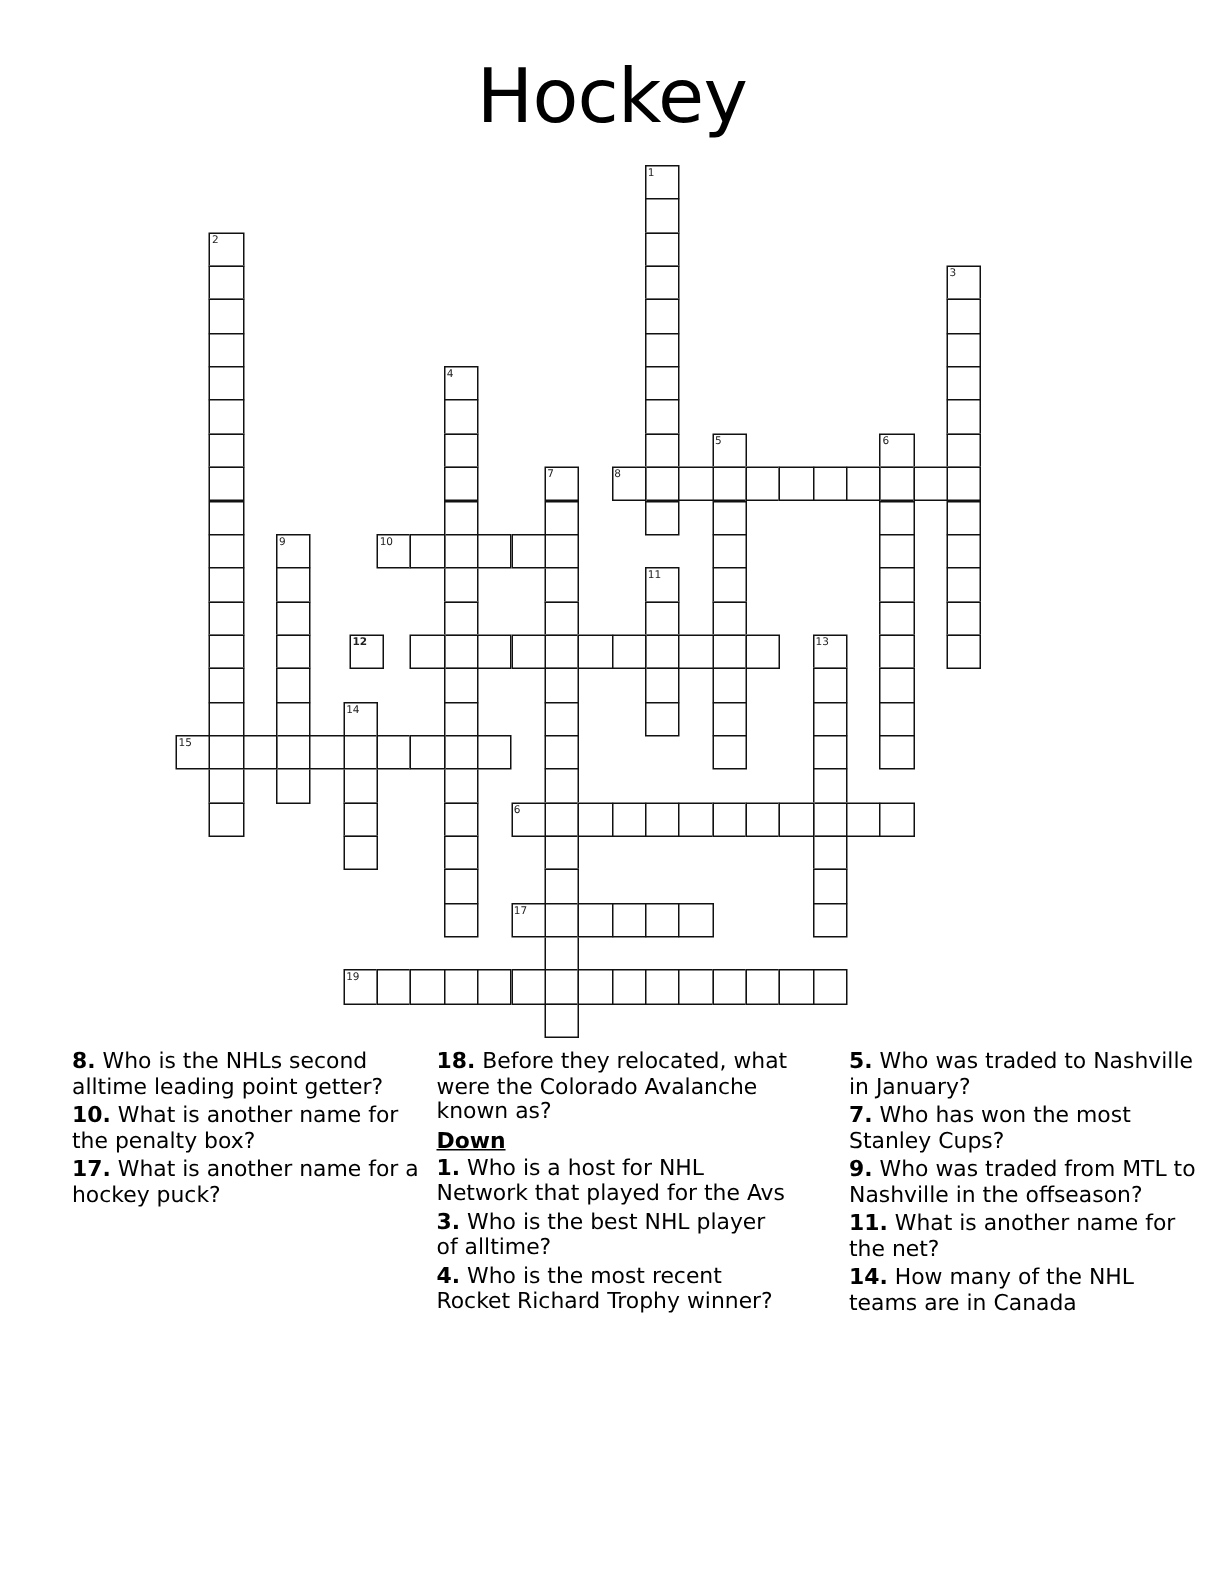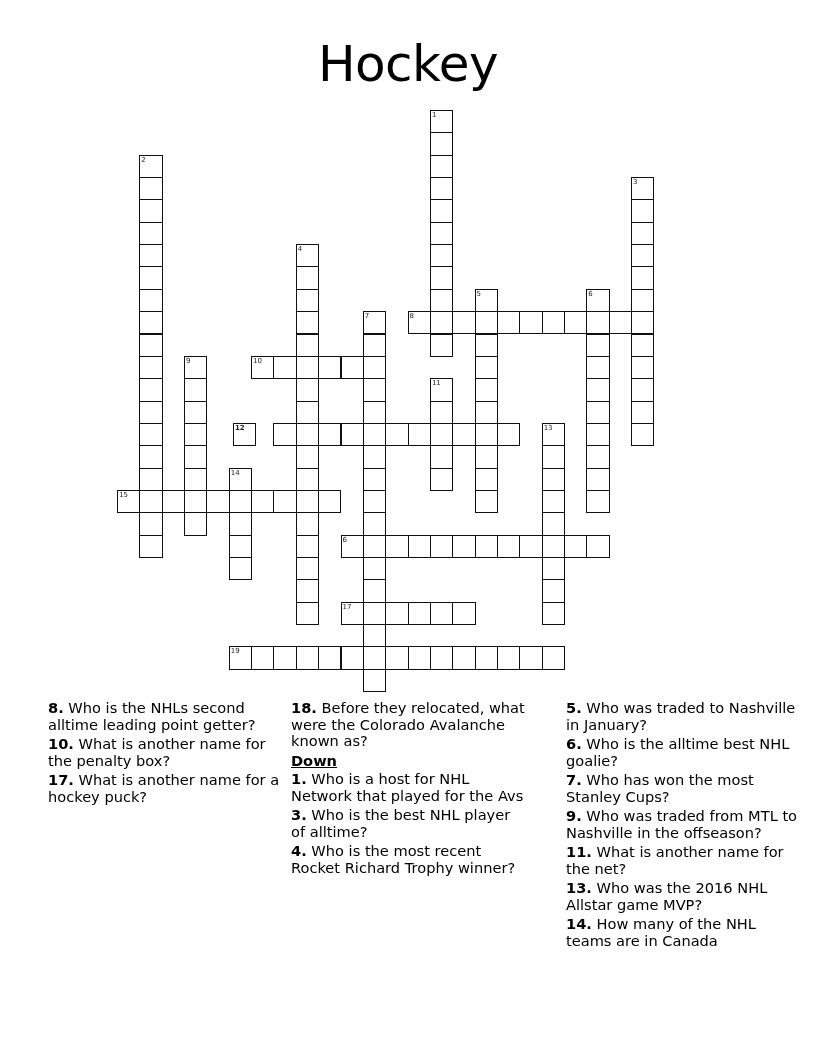--- a/index.html
+++ b/index.html
@@ -245,20 +245,18 @@
   </div>
   <div class="col c2">
     <div class="clue"><span class="n">18.</span> <span>Before they relocated, what were the Colorado Avalanche known as?</span></div>
     <div class="heading">Down</div>
     <div class="clue"><span class="n">1.</span> <span>Who is a host for NHL Network that played for the Avs</span></div>
     <div class="clue"><span class="n">3.</span> <span>Who is the best NHL player of alltime?</span></div>
     <div class="clue"><span class="n">4.</span> <span>Who is the most recent Rocket Richard Trophy winner?</span></div>
   </div>
   <div class="col c3">
     <div class="clue"><span class="n">5.</span> <span>Who was traded to Nashville in January?</span></div>
-    <div class="clue"><span class="n">6.</span> <span>Who is the alltime best NHL goalie?</span></div>
     <div class="clue"><span class="n">7.</span> <span>Who has won the most Stanley Cups?</span></div>
     <div class="clue"><span class="n">9.</span> <span>Who was traded from MTL to Nashville in the offseason?</span></div>
     <div class="clue"><span class="n">11.</span> <span>What is another name for the net?</span></div>
-    <div class="clue"><span class="n">13.</span> <span>Who was the 2016 NHL Allstar game MVP?</span></div>
     <div class="clue"><span class="n">14.</span> <span>How many of the NHL teams are in Canada</span></div>
   </div>
 </div>
 
 </body></html>

